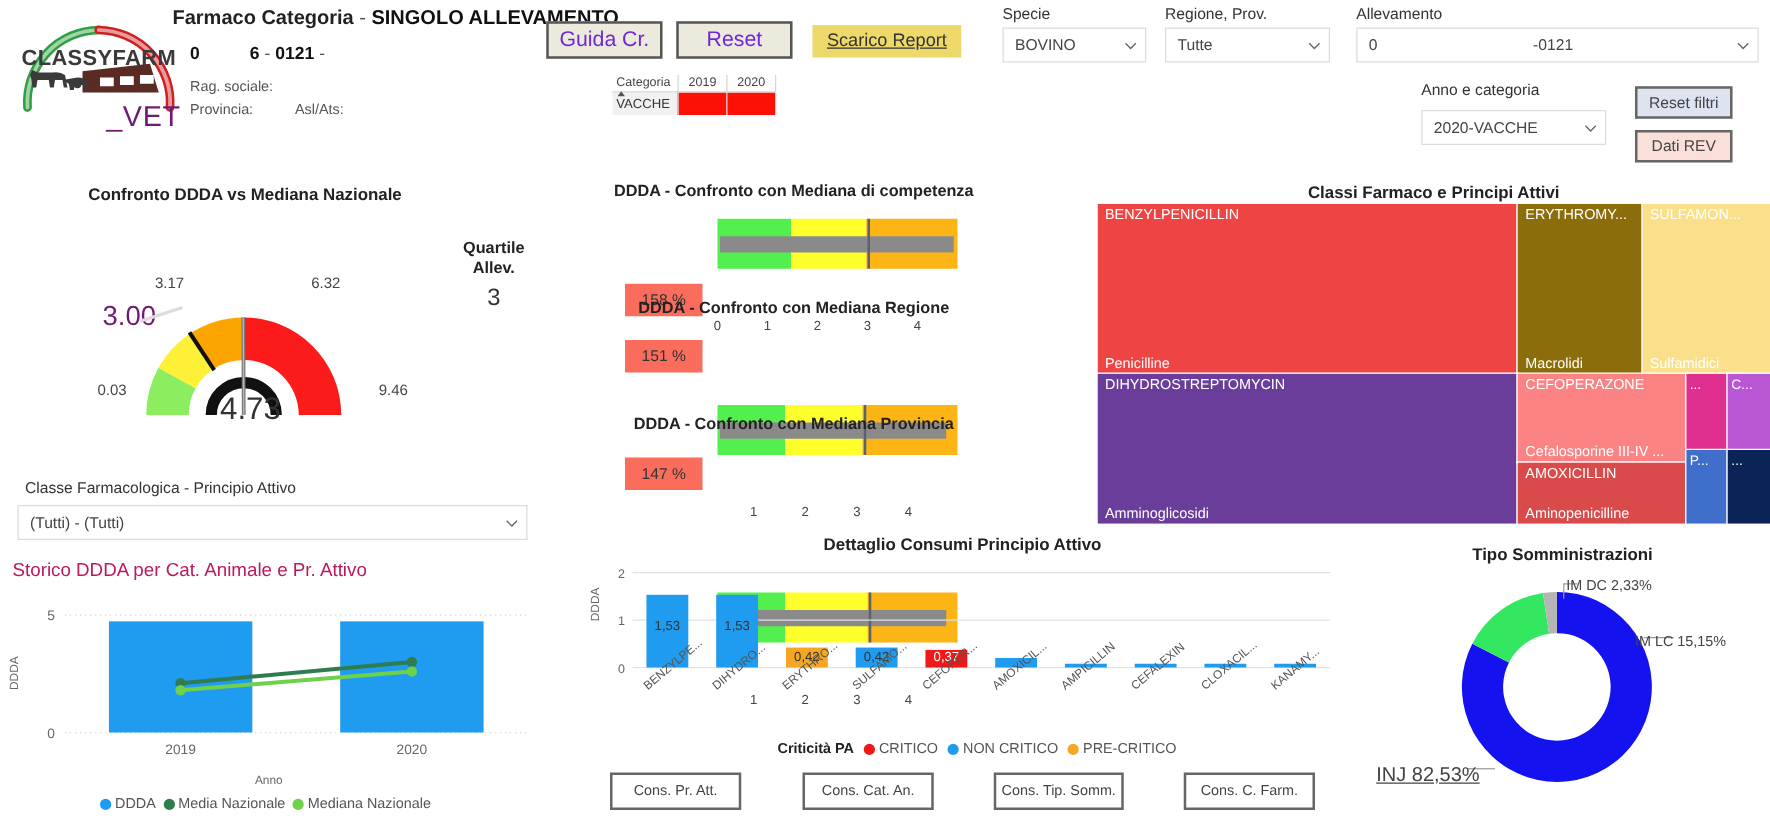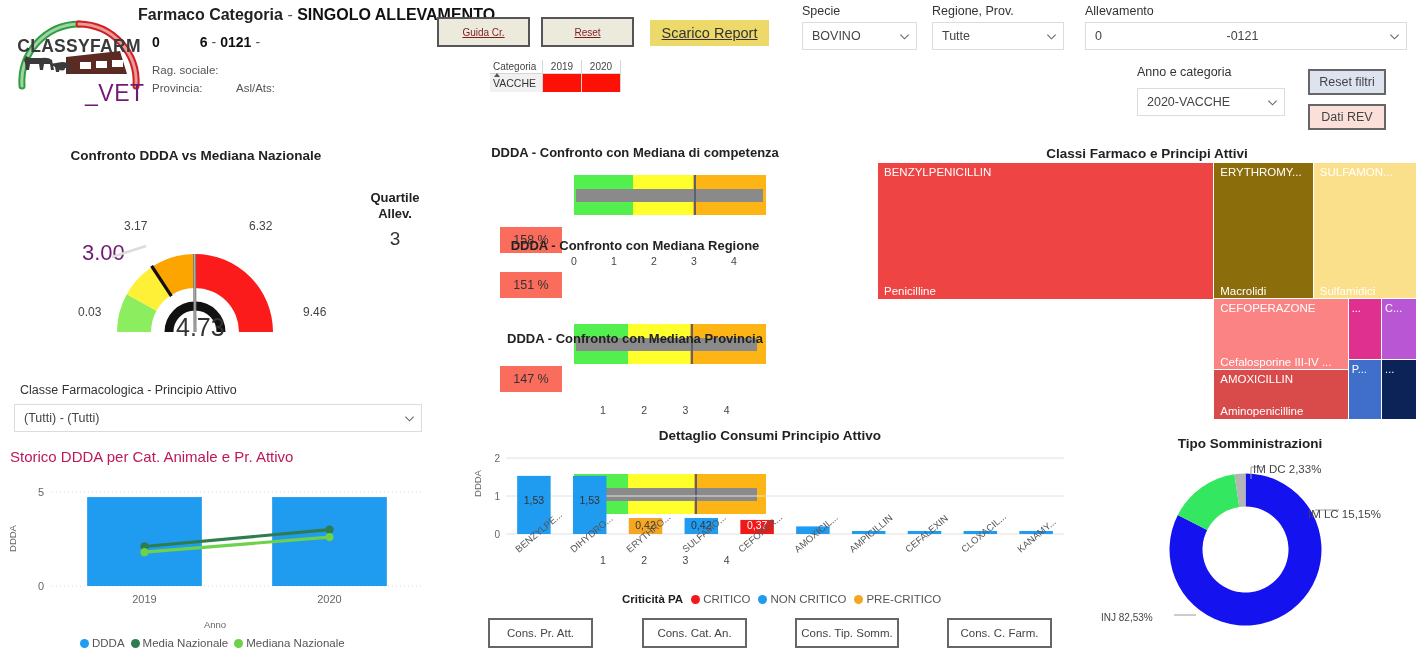--- a/index.html
+++ b/index.html
@@ -28,24 +28,23 @@
   #hdr-id { left:152px; top:34px; font-size:14px; font-weight:bold; color:#111; }
   #hdr-id .gap { display:inline-block; width:40px; }
   #hdr-id .dash { font-weight:normal; color:#555; padding:0 4px; }
 
   #hdr-rag { left:152px; top:64px; font-size:11.5px; color:#555; }
   #hdr-prov { left:152px; top:82px; font-size:11.5px; color:#555; }
   #hdr-asl { left:236px; top:82px; font-size:11.5px; color:#555; }
 
   
   .btn-grey {
-    background:#ece9dd; border:2px solid #555; color:#7f1d1d;
+    background:#ece9dd; border:2px solid #555; color:#6d28d9;
     display:flex; align-items:center; justify-content:center;
-    font-size:10px;
-    text-decoration:underline;
+    font-size:17px;
   }
   #btn-guida-cr { left:437px; top:17px; width:93px; height:30px; }
   #btn-guida { left:541px; top:17px; width:93px; height:30px; }
   #btn-scarico {
     left:650px; top:20px; width:119px; height:26px;
     background:#ecd96a; color:#333; font-size:14.5px;
     display:flex; align-items:center; justify-content:center;
     text-decoration:underline;
   }
 
@@ -195,21 +194,21 @@
   #bb2 { left:642px; top:618px; width:105px; }
   #bb3 { left:795px; top:618px; width:104px; }
   #bb4 { left:947px; top:618px; width:105px; }
 
   
   #donut { left:1168px; top:472px; width:155px; height:155px; }
   #donut svg { display:block; }
   .dleader { stroke:#9a9a9a; stroke-width:1; fill:none; }
   #dl-imdc { left:1253px; top:463px; font-size:11.5px; color:#444; }
   #dl-imlc { left:1308px; top:508px; font-size:11.5px; color:#444; }
-  #dl-inj  { left:1101px; top:612px; font-size:10px; color:#444; }
+  #dl-inj  { left:1101px; top:612px; font-size:16px; color:#444;text-decoration:underline; }
   #donut-leaders { left:1100px; top:455px; width:316px; height:185px; pointer-events:none; }
 </style>
 </head>
 <body>
 
 <div class="abs" id="logo-box">
   <svg width="142" height="92" viewBox="0 0 142 92">
     <path d="M14 82 A58 58 0 0 1 71 20" fill="none" stroke="#2f9e41" stroke-width="7" stroke-linecap="round"></path>
     <path d="M14 82 A58 58 0 0 1 71 20" fill="none" stroke="#ffffff" stroke-width="3" stroke-linecap="round" opacity="0.55"></path>
     <path d="M71 20 A58 58 0 0 1 128 82" fill="none" stroke="#cf1f21" stroke-width="7" stroke-linecap="round"></path>
@@ -397,20 +396,24 @@
       <div class="tm-top">BENZYLPENICILLIN</div>
       <div class="tm-bot">Penicilline</div>
     </div>
     <div class="tm" style="left: 62.5%; top: 0%; width: 18.5%; height: 53%; background: rgb(140, 109, 12); outline: rgb(255, 255, 255) solid 1px;">
       <div class="tm-top">ERYTHROMY...</div>
       <div class="tm-bot">Macrolidi</div>
     </div>
     <div class="tm" style="left: 81%; top: 0%; width: 19%; height: 53%; background: rgb(250, 224, 138); outline: rgb(255, 255, 255) solid 1px;">
       <div class="tm-top">SULFAMON...</div>
       <div class="tm-bot">Sulfamidici</div>
+    </div>
+    <div class="tm" style="left: 0%; top: 53%; width: 62.5%; height: 47%; background: rgb(106, 61, 154); outline: rgb(255, 255, 255) solid 1px;">
+      <div class="tm-top">DIHYDROSTREPTOMYCIN</div>
+      <div class="tm-bot">Amminoglicosidi</div>
     </div>
     <div class="tm" style="left: 62.5%; top: 53%; width: 25%; height: 28%; background: rgb(251, 131, 131); outline: rgb(255, 255, 255) solid 1px;">
       <div class="tm-top">CEFOPERAZONE</div>
       <div class="tm-bot">Cefalosporine III-IV ...</div>
     </div>
     <div class="tm" style="left: 62.5%; top: 81%; width: 25%; height: 19%; background: rgb(217, 75, 75); outline: rgb(255, 255, 255) solid 1px;">
       <div class="tm-top">AMOXICILLIN</div>
       <div class="tm-bot">Aminopenicilline</div>
     </div>
     <div class="tm tiny" style="left: 87.5%; top: 53%; width: 6.2%; height: 24%; background: rgb(224, 48, 143); outline: rgb(255, 255, 255) solid 1px;">

